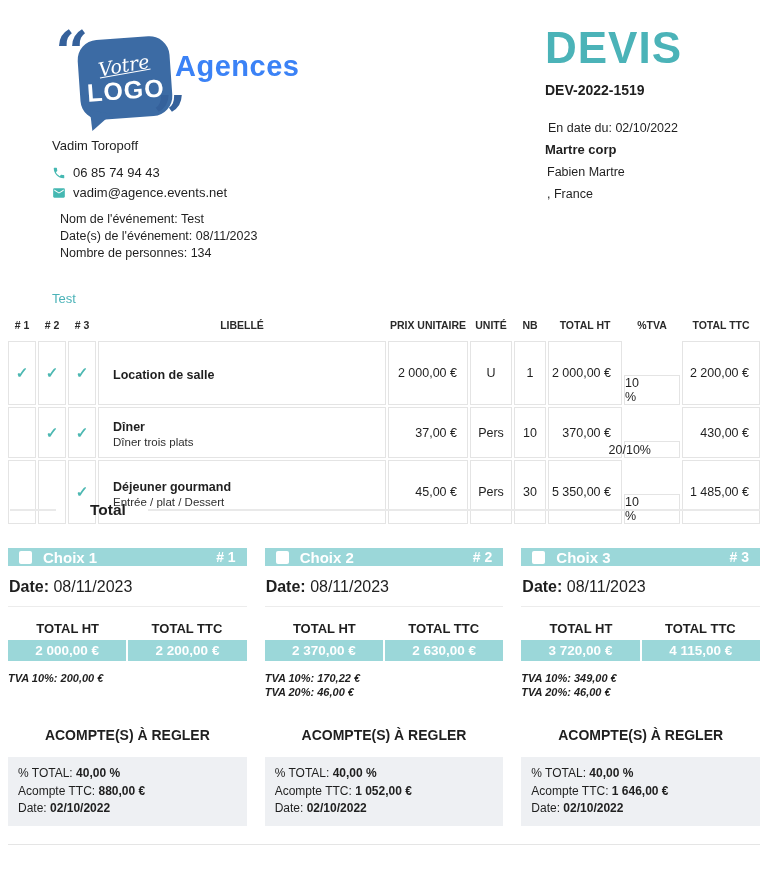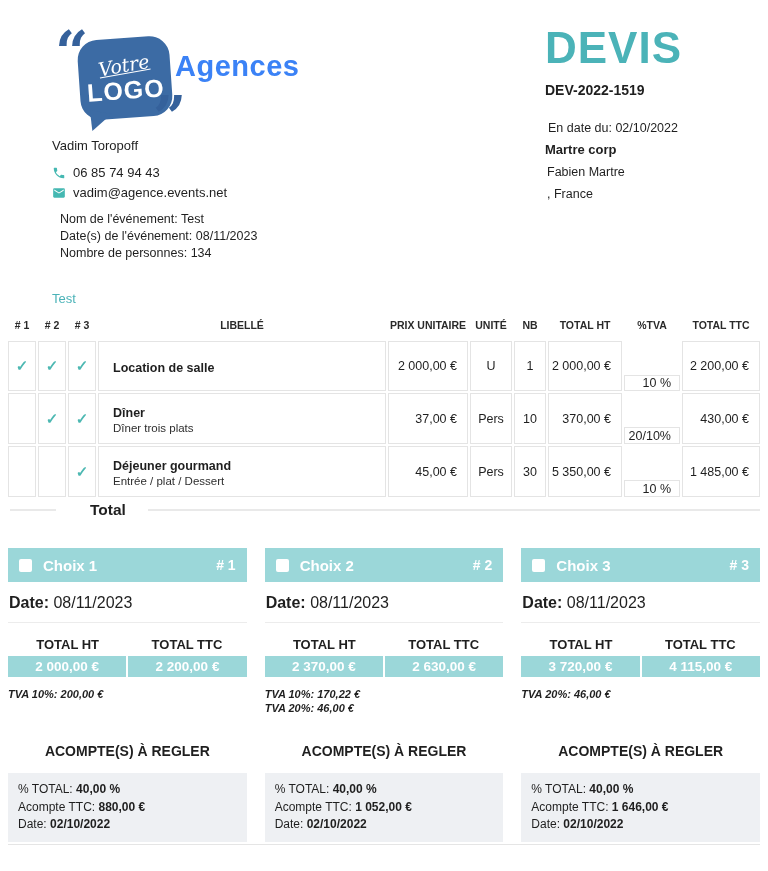--- a/index.html
+++ b/index.html
@@ -41,31 +41,31 @@
   .tbl-head > div { display:flex; align-items:flex-start; justify-content:center; text-align:center; line-height:13px; }
   .tbl-body { margin-top:9px; display:flex; flex-direction:column; row-gap:2px; }
   .tbl-body .cell { background:#fff; border:1px solid #e4e4e4; display:flex; align-items:center; }
   .cell.chk { justify-content:center; color:#4db8b2; font-size:15px; font-weight:bold; }
   .cell.lib { flex-direction:column; align-items:flex-start; justify-content:center; padding:11px 8px 7px 14px; }
   .lib .lbl { font-weight:bold; font-size:12.5px; line-height:16px; }
   .lib .sub { font-size:11.5px; line-height:15px; color:#2e2e2e; }
   .lib .sub:empty { display:none; }
   .cell.num { justify-content:flex-end; padding-right:10px; font-size:12.5px; }
   .cell.ctr { justify-content:center; font-size:12.5px; }
-  .cell.tva { justify-content:flex-end; padding-right:8px; font-size:12.5px;margin-top:34px; }
+  .cell.tva { justify-content:flex-end; padding-right:28px; font-size:12.5px;margin-top:34px; }
 
   
   .total-area { position:absolute; left:8px; top:500px; width:752px; }
   .total-heading { display:flex; align-items:center; height:20px; }
   .line-l { width:46px; height:2px; background:#e9e9e9; margin-left:2px; }
   .total-txt { font-weight:bold; font-size:15.5px; margin-left:34px; }
   .line-r { flex:1; height:2px; background:#e9e9e9; margin-left:22px; }
 
   .cards { display:grid; grid-template-columns:1fr 1fr 1fr; gap:18px; margin-top:28px; }
-  .card-head { background:#9bd7d9; height:34px; display:flex; align-items:center; padding:0 11px; }
+  .card-head { background:#9bd7d9; height:18px; display:flex; align-items:center; padding:0 11px; }
   .card-check { width:13px; height:13px; background:#fff; border-radius:2px; flex:none; }
   .card-title { color:#fff; font-weight:bold; font-size:15px; margin-left:11px; }
   .card-num { color:#fff; font-weight:bold; font-size:14px; margin-left:auto; }
   .card-date { font-size:16px; margin:12px 0 10px 1px; }
   .card-date b { font-weight:bold; }
   .card-divider { height:1px; background:#ececec; }
   .tot-labels { display:grid; grid-template-columns:1fr 1fr; margin-top:14px; }
   .tot-labels div { text-align:center; font-weight:bold; font-size:13px; }
   .tot-bar { display:grid; grid-template-columns:1fr 1fr; column-gap:2px; margin-top:4px; }
   .tot-bar div { background:#9bd7d9; color:#fff; font-weight:bold; font-size:13.5px; text-align:center; line-height:21px; height:21px; }
@@ -271,20 +271,21 @@
         <div class="card-divider"></div>
         <div class="tot-labels">
           <div>TOTAL HT</div>
           <div>TOTAL TTC</div>
         </div>
         <div class="tot-bar">
           <div>3 720,00 €</div>
           <div>4 115,00 €</div>
         </div>
         <div class="tva-block">
+          <div>TVA 10%: 349,00 €</div>
           <div>TVA 20%: 46,00 €</div>
         </div>
         <div class="acompte-head">ACOMPTE(S) À REGLER</div>
         <div class="acompte-box">
           <div><span>% TOTAL:</span> <b>40,00 %</b></div>
           <div><span>Acompte TTC:</span> <b>1 646,00 €</b></div>
           <div><span>Date:</span> <b>02/10/2022</b></div>
         </div>
       </div>
 

